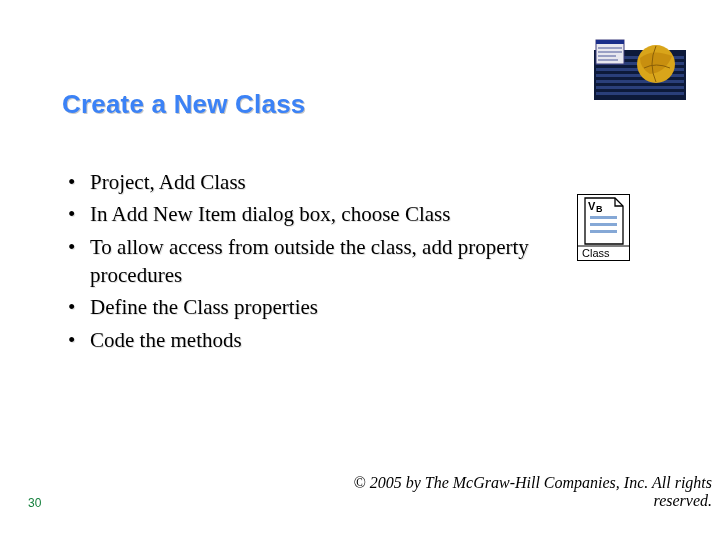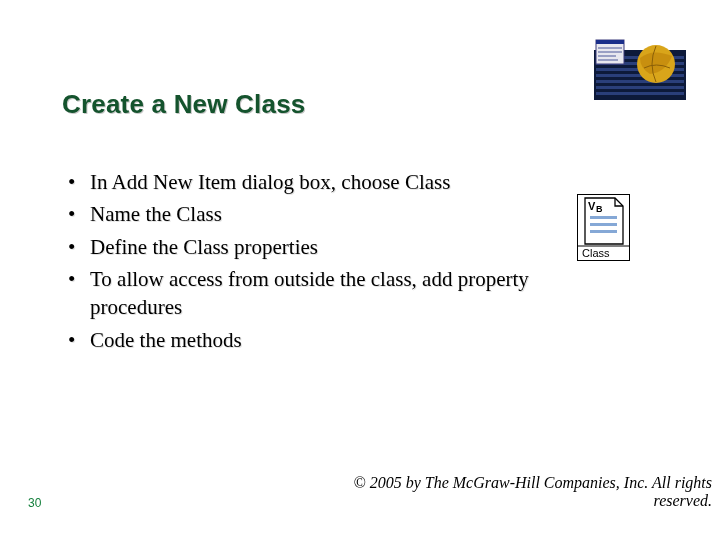--- a/index.html
+++ b/index.html
@@ -28,21 +28,21 @@
   }
   .header-illustration svg { display: block; }
 
   .title {
     position: absolute;
     top: 72px;
     left: 62px;
     font-family: Arial, Helvetica, sans-serif;
     font-weight: bold;
     font-size: 26px;
-    color: #14532d;
+    color: #3b82f6;
     text-shadow: 1px 1px 0 #c7c7c7;
     letter-spacing: 0.2px;
   }
 
   .bullets {
     position: absolute;
     top: 168px;
     left: 62px;
     width: 500px;
     font-size: 21px;
@@ -127,24 +127,24 @@
       <rect x="4" y="13" width="24" height="2" fill="#9aa0c4"></rect>
       <rect x="4" y="17" width="18" height="2" fill="#9aa0c4"></rect>
       <rect x="4" y="21" width="20" height="2" fill="#9aa0c4"></rect>
     </svg>
   </div>
 
   <h1 class="title">Create a New Class</h1>
 
   <div class="bullets">
     <ul>
+      <li>Project, Add Class</li>
       <li>In Add New Item dialog box, choose Class</li>
-      <li>Name the Class</li>
+      <li>To allow access from outside the class, add property procedures</li>
       <li>Define the Class properties</li>
-      <li>To allow access from outside the class, add property procedures</li>
       <li>Code the methods</li>
     </ul>
   </div>
 
   <div class="class-icon">
     <svg width="53" height="67" viewBox="0 0 53 67">
       <rect x="0.5" y="0.5" width="52" height="66" fill="#ffffff" stroke="#000" stroke-width="1"></rect>
 
       <g>
         <path d="M8 4 H38 L46 12 V50 H8 Z" fill="#ffffff" stroke="#000" stroke-width="1.3"></path>

